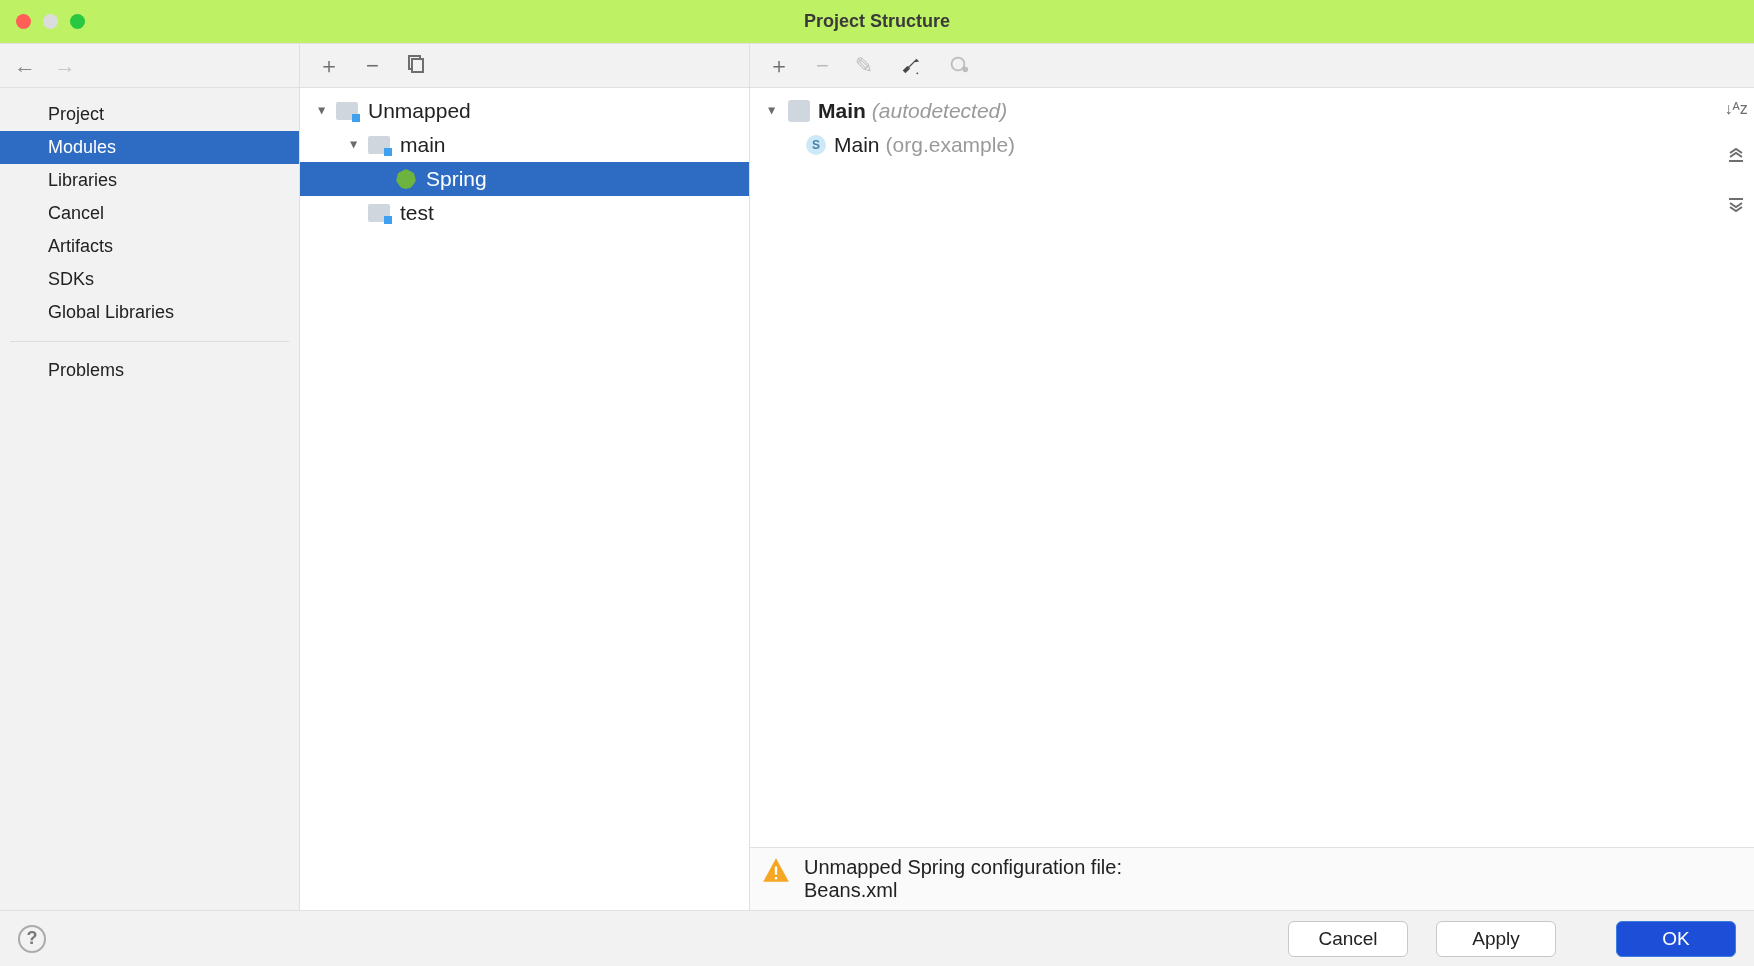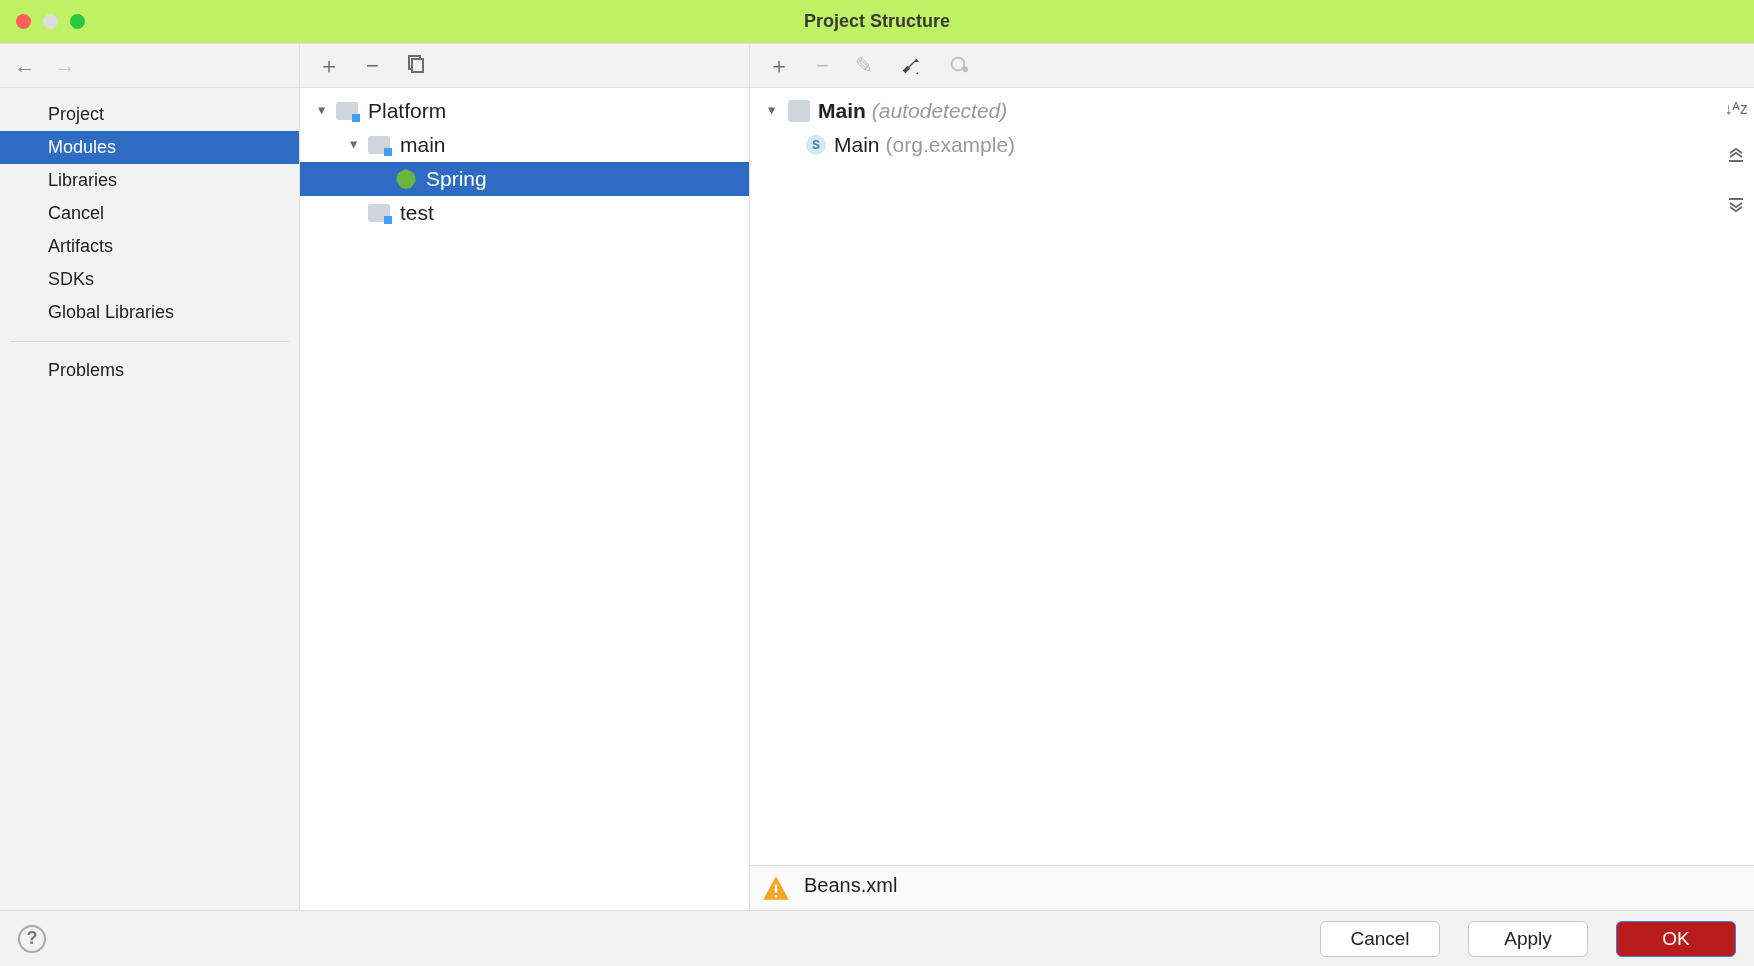--- a/index.html
+++ b/index.html
@@ -282,23 +282,24 @@
       height: 36px;
       border-radius: 6px;
       border: 1px solid #c8c8c8;
       background: #fff;
       font-size: 19px;
       color: #222;
       cursor: pointer;
       padding: 0 20px;
     }
     .btn.primary {
-      background: #b91c1c;
+      background: #1d4ed8;
       border-color: #3b7de0;
       color: #fff;
+      margin-left: 32px;
     }
   </style>
 </head>
 <body>
 
 <div class="titlebar">
   <div class="traffic-lights">
     <div class="traffic-light tl-red"></div>
     <div class="traffic-light tl-yellow"></div>
     <div class="traffic-light tl-green"></div>
@@ -336,21 +337,21 @@
         <svg width="20" height="20" viewBox="0 0 20 20">
             <rect x="4" y="2" width="11" height="13" fill="none" stroke="#6e6e6e" stroke-width="2"></rect>
             <rect x="7" y="5" width="11" height="13" fill="#f2f2f2" stroke="#6e6e6e" stroke-width="2"></rect>
           </svg>
       </span>
     </div>
     <div class="tree">
       <div class="tree-row">
         <span class="chev">▸</span>
         <span class="folder-icon"></span>
-        <span>Platform</span>
+        <span>Unmapped</span>
       </div>
       <div class="tree-row">
         <span class="indent" style="width:28px"></span>
         <span class="chev">▸</span>
         <span class="folder-icon"></span>
         <span>main</span>
       </div>
       <div class="tree-row selected">
         <span class="indent" style="width:56px"></span>
         <span class="chev blank">▸</span>
@@ -416,20 +417,21 @@
     </div>
     <div class="warning-bar">
       <div class="warn-icon">
         <svg viewBox="0 0 24 24">
             <path fill="#f5a623" d="M12 2L1 22h22L12 2z"></path>
             <rect x="11" y="9" width="2" height="7" fill="#fff"></rect>
             <rect x="11" y="18" width="2" height="2" fill="#fff"></rect>
           </svg>
       </div>
       <div>
+        <div>Unmapped Spring configuration file:</div>
         <div>Beans.xml</div>
       </div>
     </div>
   </div>
 </div>
 
 <div class="footer">
   <div class="help-icon">?</div>
   <div class="footer-buttons">
     <button class="btn">Cancel</button>

